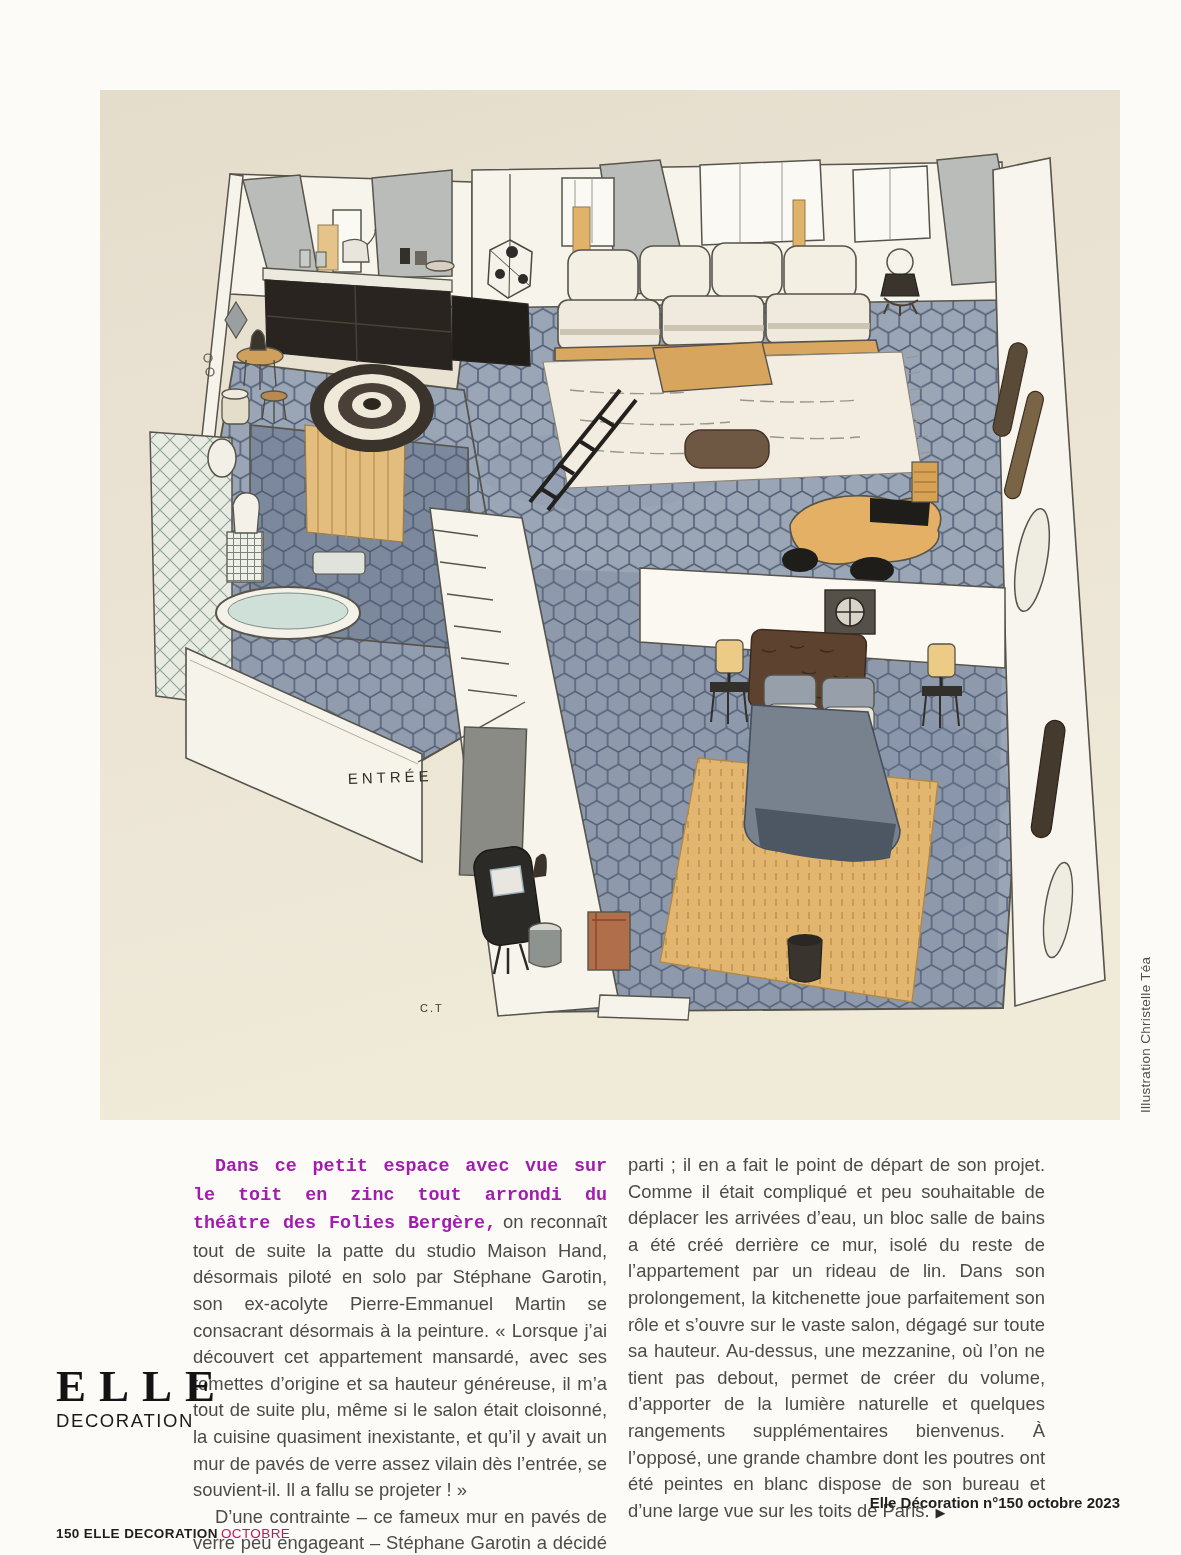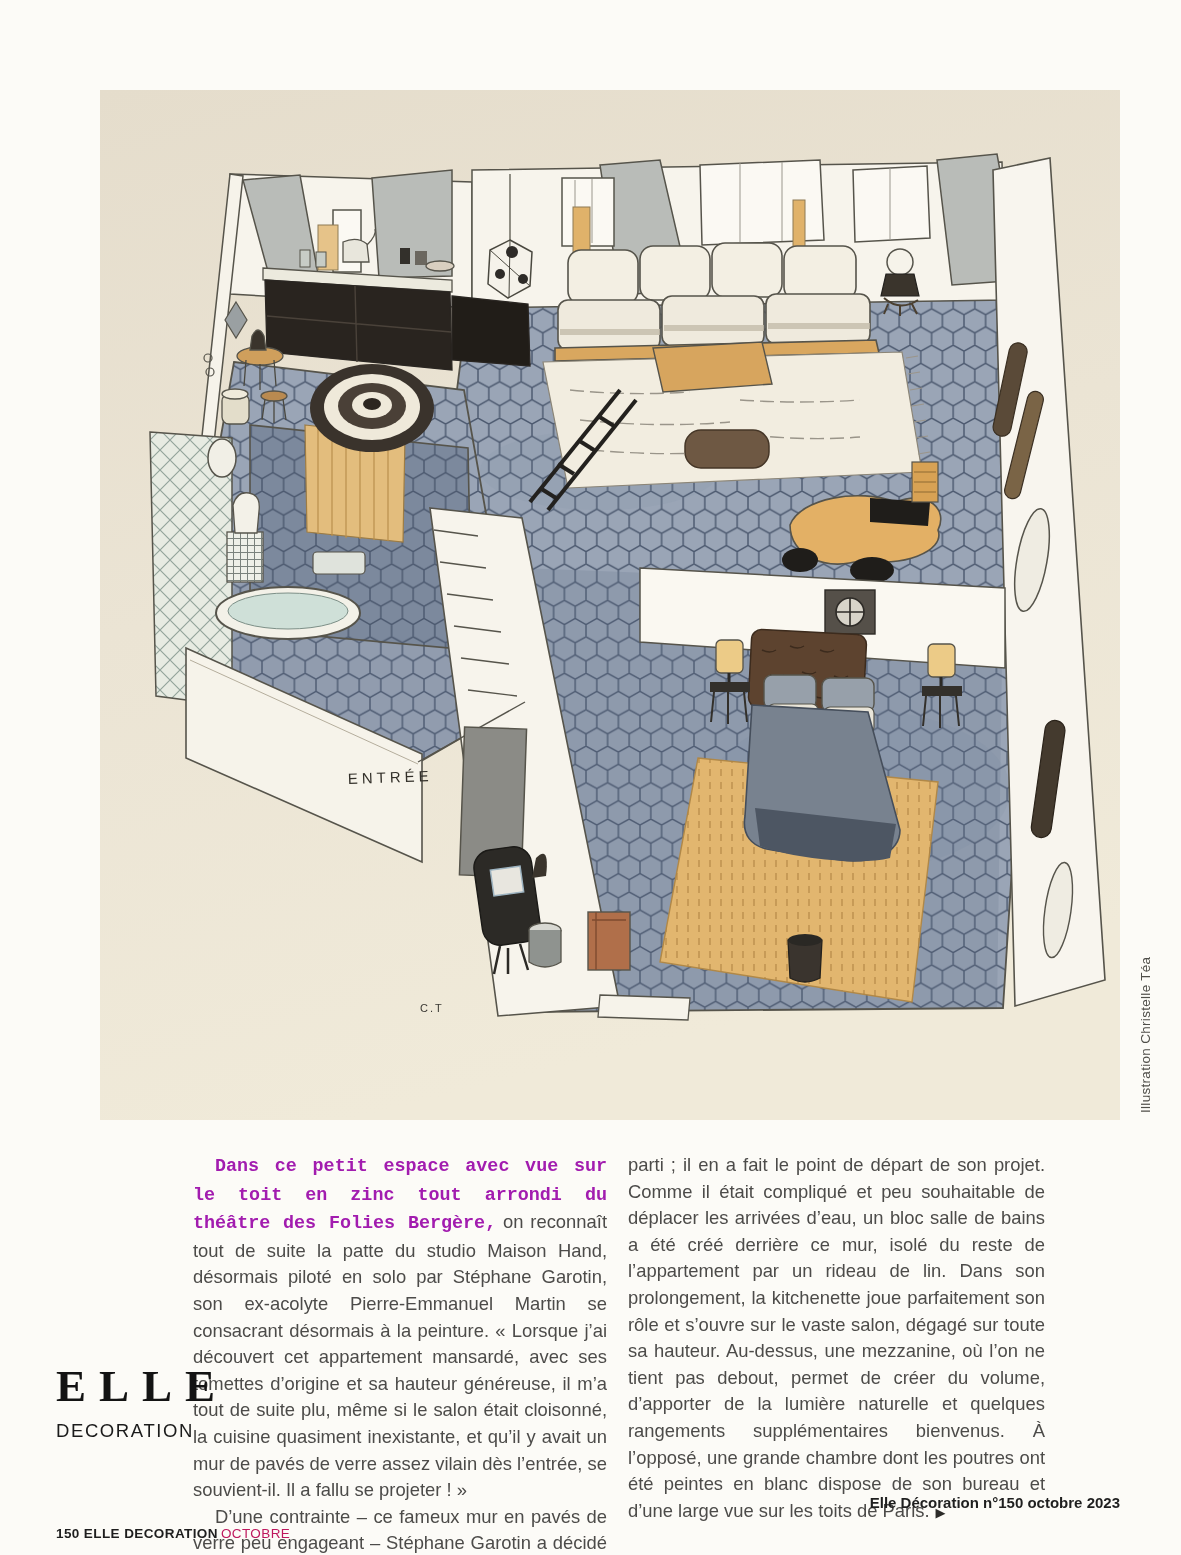--- a/index.html
+++ b/index.html
@@ -13,21 +13,21 @@
        color:#4c4b49;text-align:justify;}
   .col p{margin:0;}
   .col .p1{text-indent:22px;}
   .col1{left:193px;top:1152px;}
   .col2{left:621px;top:1152px;width:417px;margin-left:7px;}
   .lead{font-weight:bold;color:#a21caf;font-family:Liberation Mono, monospace;}
   .arrow{color:#2b2a28;font-size:13px;margin-left:6px;}
   .logo{position:absolute;left:56px;top:1364px;color:#131313;}
   .elle{font-family:"Liberation Serif",serif;font-weight:700;font-size:45px;
         letter-spacing:13px;line-height:1;}
-  .deco{font-size:18.5px;letter-spacing:1.6px;font-weight:400;margin-top:11px;color:#1b1b1b;}
+  .deco{font-size:18.5px;letter-spacing:1.6px;font-weight:400;margin-top:1px;color:#1b1b1b;}
   .pageinfo{position:absolute;left:56px;top:1526px;font-size:13.5px;letter-spacing:.4px;}
   .pageinfo .strong{font-weight:bold;color:#1e1e1e;}
   .pageinfo .muted{color:#be185d;margin-left:3px;}
   .issue{position:absolute;right:61px;top:1494px;font-size:15px;font-weight:bold;color:#1f1f1f;}
   svg text{font-family:"Liberation Sans",sans-serif;}
   .entry-label{font-size:15px;letter-spacing:4px;fill:#33302a;}
   .sig{font-size:11px;letter-spacing:2px;fill:#3a3833;}
 </style>
 </head>
 <body>

